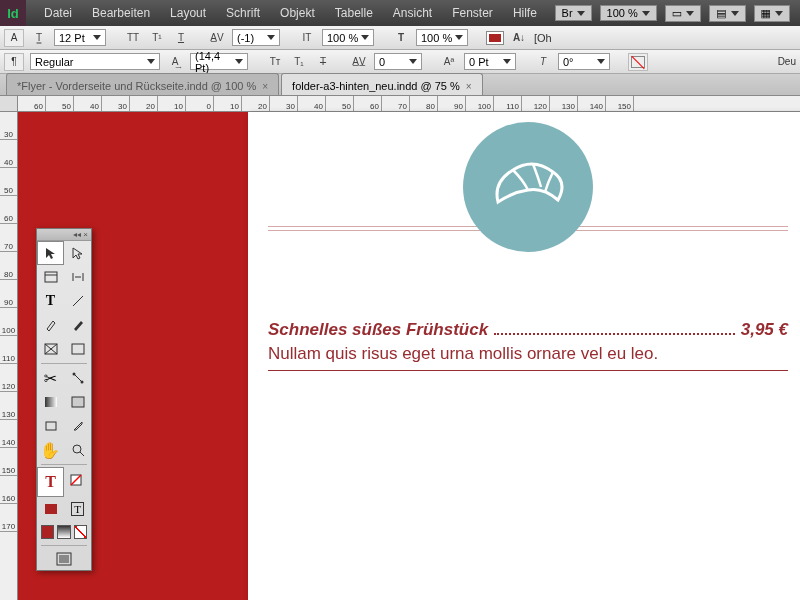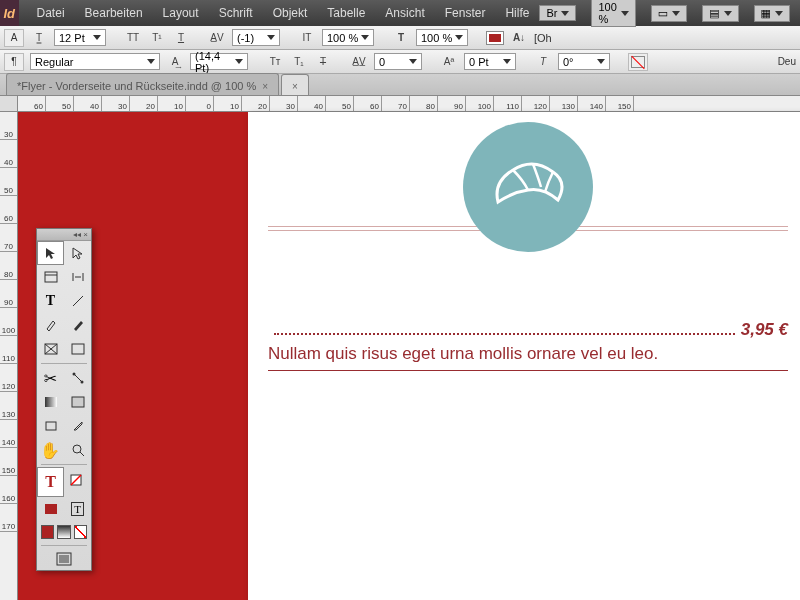--- a/index.html
+++ b/index.html
@@ -1,23 +1,23 @@
 <!DOCTYPE html>
 <html><head>
 <meta charset="utf-8">
 <style>
 * { margin: 0; padding: 0; box-sizing: border-box; font-family: "Segoe UI", Tahoma, sans-serif; }
 body { width: 800px; height: 600px; overflow: hidden; background: #f0f0f0; position: relative; }
 
 
 .app-bar { height: 26px; background: linear-gradient(#5a5a5a,#3a3a3a); display: flex; align-items: center; }
-.app-icon { width: 26px; height: 26px; background: #4a2a3a; display: flex; align-items: center; justify-content: center; color: #fdba74; font-weight: bold; font-size: 13px; font-style: italic; }
+.app-icon { width: 26px; height: 26px; background: #4a2a3a; display: flex; align-items: center; justify-content: center; color: #22c55e; font-weight: bold; font-size: 13px; }
 .menu { display: flex; gap: 0; margin-left: 8px; }
 .menu span { color: #ddd; font-size: 12px; padding: 4px 10px; cursor: default; }
-.top-right { margin-left: auto; display: flex; align-items: center; gap: 15px; padding-right: 10px; }
+.top-right { margin-left: auto; display: flex; align-items: center; gap: 8px; padding-right: 10px; }
 .top-right .box { background: #ccc; border: 1px solid #888; padding: 1px 6px; font-size: 11px; display: flex; align-items: center; gap: 4px; }
 .tri-down { width: 0; height: 0; border-left: 4px solid transparent; border-right: 4px solid transparent; border-top: 5px solid #333; display: inline-block; }
 
 
 .ctrl-row { height: 24px; background: linear-gradient(#f4f4f4,#dcdcdc); border-bottom: 1px solid #aaa; display: flex; align-items: center; padding: 0 4px; gap: 6px; font-size: 11px; }
 .ctrl-row:first-of-type { border-top: 1px solid #ccc; }
 .icon-btn { width: 20px; height: 18px; border: 1px solid #bbb; background: #eee; display: inline-flex; align-items: center; justify-content: center; font-size: 10px; color: #333; }
 .combo { border: 1px solid #999; background: #fff; height: 17px; display: inline-flex; align-items: center; padding: 0 4px; font-size: 11px; }
 .combo .arr { margin-left: 4px; }
 .mini-icon { width: 18px; height: 18px; display: inline-flex; align-items: center; justify-content: center; font-size: 10px; color: #444; }
@@ -181,20 +181,21 @@
     </span>
   <span style="margin-left:auto;font-size:10px;color:#333">Deu</span>
 </div>
 
 <div class="doc-tabs">
   <div class="tab">
       <span>*Flyer - Vorderseite und Rückseite.indd @ 100 %</span>
       <span class="x">×</span>
     </div>
   <div class="tab active">
+      <span>folder-a3-hinten_neu.indd @ 75 %</span>
       <span class="x">×</span>
     </div>
 </div>
 
 <div class="workspace">
   <div class="corner"></div>
   <div class="h-ruler">
       <div class="tick">60</div>
       <div class="tick">50</div>
       <div class="tick">40</div>
@@ -242,20 +243,21 @@
       <div class="circ">
         <svg width="90" height="70" viewBox="0 0 90 70">
           <path d="M15 50 Q10 30 30 18 Q50 5 70 20 Q85 30 75 48 Q60 35 45 38 Q30 40 15 50 Z" fill="none" stroke="#fff" stroke-width="3"></path>
           <path d="M30 18 Q40 28 45 38 M50 12 Q55 25 58 35 M70 20 Q65 30 62 40" fill="none" stroke="#fff" stroke-width="2.5"></path>
         </svg>
       </div>
     </div>
 
     <div class="menu-item">
       <div class="head">
+        <span>Schnelles süßes Frühstück</span>
         <span class="dots"></span>
         <span>3,95 €</span>
       </div>
       <div class="desc">Nullam quis risus eget urna mollis ornare vel eu leo.</div>
     </div>
     <div class="red-line"></div>
   </div>
 
   <div class="tool-panel">
     <div class="tool-head">◂◂ ×</div>

